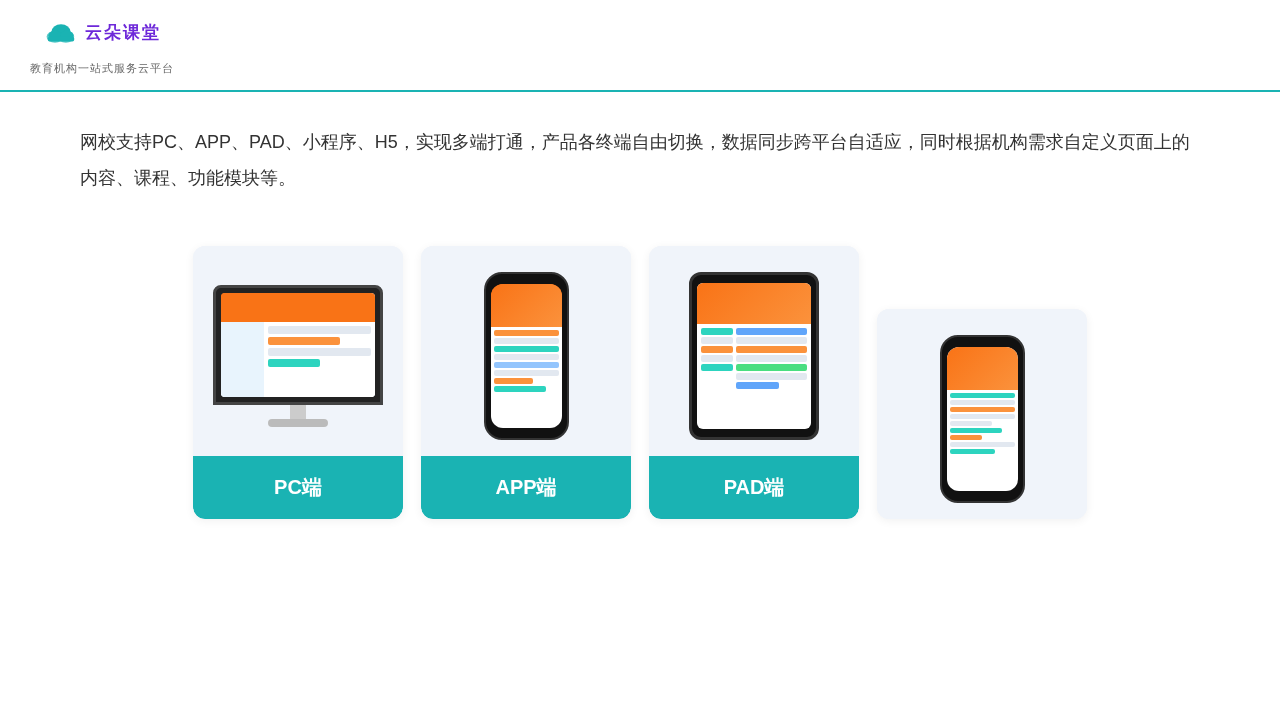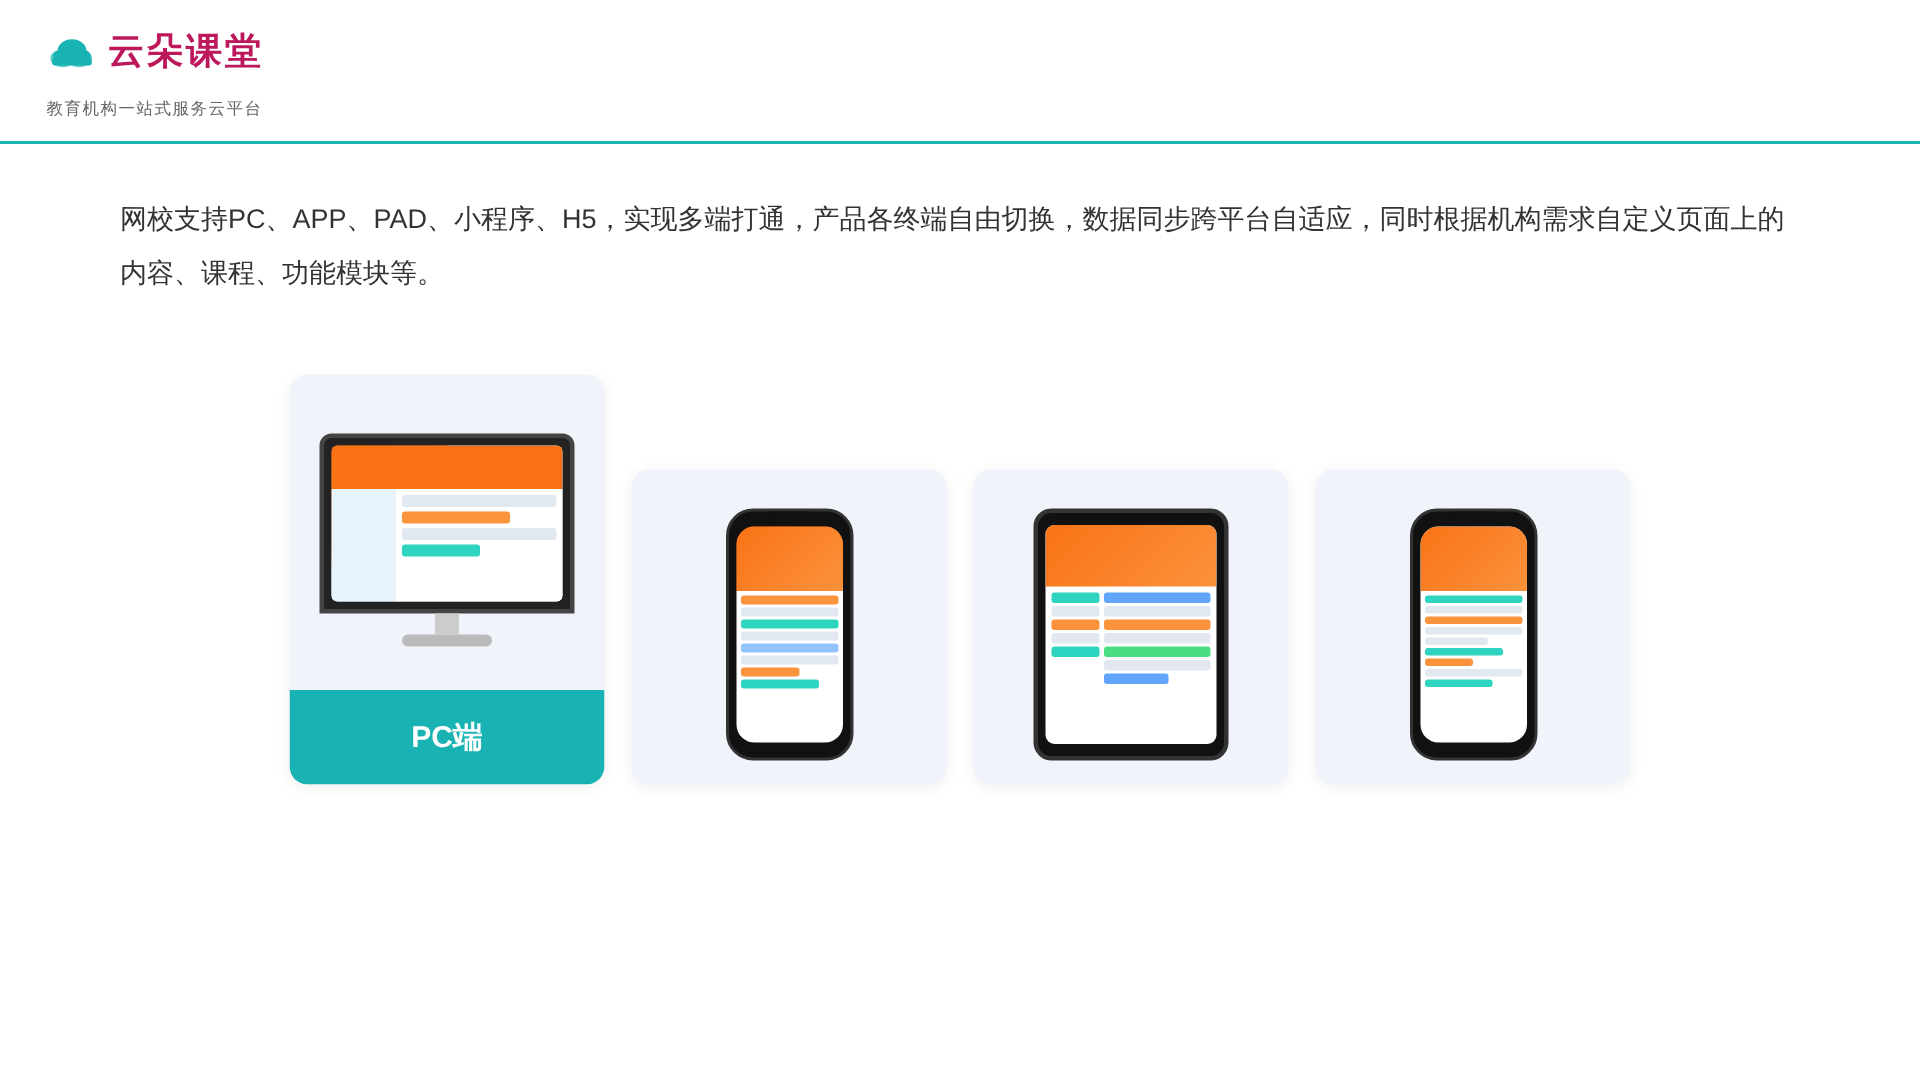--- a/index.html
+++ b/index.html
@@ -38,22 +38,22 @@
       display: flex;
       flex-direction: column;
       align-items: center;
     }
     .logo-cloud {
       display: flex;
       align-items: center;
       gap: 6px;
     }
     .logo-text-main {
-      font-size: 24px;
-      color: #be185d;
+      font-size: 17px;
+      color: #6d28d9;
       font-weight: bold;
       letter-spacing: 2px;
     }
     .logo-sub {
       font-size: 11px;
       color: #666;
       margin-top: 15px;
       letter-spacing: 1px;
     }
 
@@ -369,20 +369,21 @@
             <div class="phone-row teal"></div>
             <div class="phone-row"></div>
             <div class="phone-row blue"></div>
             <div class="phone-row"></div>
             <div class="phone-row orange" style="width:60%;"></div>
             <div class="phone-row teal" style="width:80%;"></div>
           </div>
         </div>
       </div>
     </div>
+    <div class="card-label">APP端</div>
   </div>
 
   <div class="card">
     <div class="card-image-area">
       <div class="tablet-mockup">
         <div class="tablet-screen">
           <div class="tablet-screen-header"></div>
           <div class="tablet-body">
             <div class="tablet-sidebar">
               <div class="t-row teal"></div>
@@ -397,20 +398,21 @@
               <div class="t-row orange"></div>
               <div class="t-row"></div>
               <div class="t-row green"></div>
               <div class="t-row"></div>
               <div class="t-row blue" style="width:60%;"></div>
             </div>
           </div>
         </div>
       </div>
     </div>
+    <div class="card-label">PAD端</div>
   </div>
 
 
   <div class="card">
     <div class="card-image-area">
       <div class="mini-phone">
         <div class="mini-phone-notch"></div>
         <div class="mini-phone-screen">
           <div class="mini-screen-header"></div>
           <div class="mini-screen-body">

